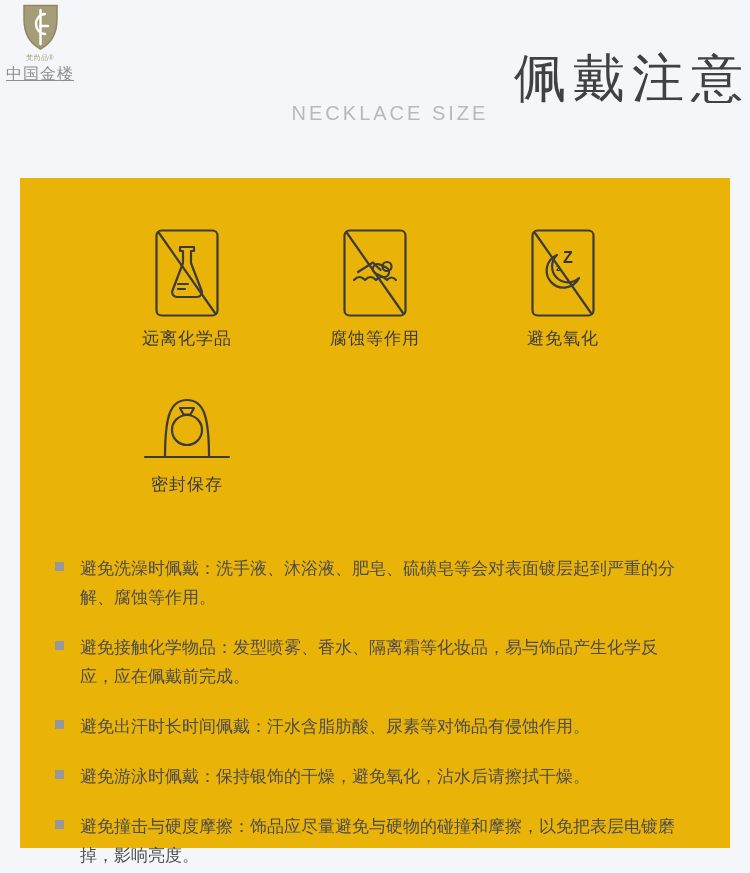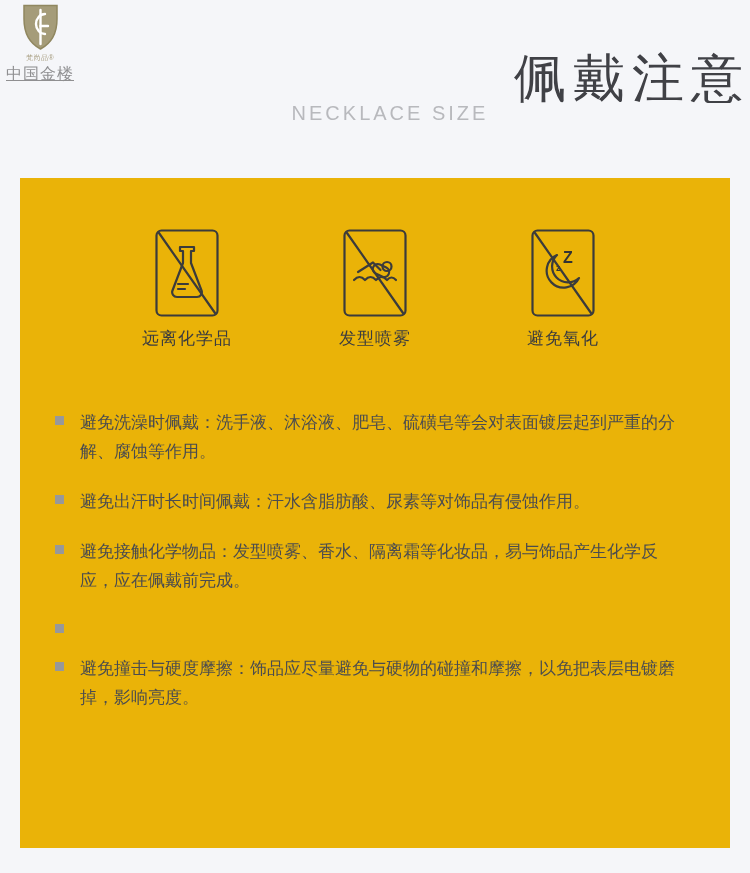--- a/index.html
+++ b/index.html
@@ -104,55 +104,67 @@
       <div class="icon-box">
         <svg class="ic" width="66" height="90" viewBox="0 0 66 90">
           <rect x="2.5" y="2.5" width="61" height="85" rx="5"></rect>
           <circle cx="45" cy="38.5" r="4.5"></circle>
           <path d="M16 44 L31 34.5 L38.5 42"></path>
           <rect x="30.5" y="37.5" width="17" height="10" rx="5" transform="rotate(25 39 42.5)"></rect>
           <path d="M12 52 q5.5 -6 11 0 q5.5 -6 11 0 q5.5 -6 11 0 q4.5 -5 9 0"></path>
           <path d="M5 5 L61 85"></path>
         </svg>
       </div>
-      <div class="icon-label">发型喷雾</div>
+      <div class="icon-label">腐蚀等作用</div>
     </div>
 
     <div class="icon-cell">
       <div class="icon-box">
         <svg class="ic" width="66" height="90" viewBox="0 0 66 90">
           <rect x="2.5" y="2.5" width="61" height="85" rx="5"></rect>
           <path d="M27 27 A17 17 0 1 0 49 50 A14.5 14.5 0 0 1 27 27 Z"></path>
           <text x="33" y="35" font-size="16" font-weight="bold">Z</text>
           <text x="26" y="43" font-size="9" font-weight="bold">z</text>
           <path d="M5 5 L61 85"></path>
         </svg>
       </div>
       <div class="icon-label">避免氧化</div>
     </div>
 
+    <div class="icon-cell">
+      <div class="icon-box">
+        <svg class="ic" width="90" height="90" viewBox="0 0 90 90">
+          <path d="M3 83 H87"></path>
+          <path d="M23 83 C23 43 28 26 45 26 C62 26 67 43 67 83"></path>
+          <circle cx="45" cy="56" r="15"></circle>
+          <path d="M38 34 H52 L48.5 40.5 H41.5 Z"></path>
+        </svg>
+      </div>
+      <div class="icon-label">密封保存</div>
+    </div>
 
 
   </div>
 
   <div class="precautions">
     <div class="precaution-item">
       <span class="bullet-square"></span>
       <span class="precaution-text">避免洗澡时佩戴：洗手液、沐浴液、肥皂、硫磺皂等会对表面镀层起到严重的分解、腐蚀等作用。</span>
     </div>
     <div class="precaution-item">
       <span class="bullet-square"></span>
+      <span class="precaution-text">避免接触化学物品：发型喷雾、香水、隔离霜等化妆品，易与饰品产生化学反应，应在佩戴前完成。</span>
+    </div>
+    <div class="precaution-item">
+      <span class="bullet-square"></span>
       <span class="precaution-text">避免出汗时长时间佩戴：汗水含脂肪酸、尿素等对饰品有侵蚀作用。</span>
     </div>
     <div class="precaution-item">
       <span class="bullet-square"></span>
-      <span class="precaution-text">避免接触化学物品：发型喷雾、香水、隔离霜等化妆品，易与饰品产生化学反应，应在佩戴前完成。</span>
-    </div>
-    <div class="precaution-item">
-      <span class="bullet-square"></span>
+      <span class="precaution-text">避免游泳时佩戴：保持银饰的干燥，避免氧化，沾水后请擦拭干燥。</span>
     </div>
     <div class="precaution-item">
       <span class="bullet-square"></span>
       <span class="precaution-text">避免撞击与硬度摩擦：饰品应尽量避免与硬物的碰撞和摩擦，以免把表层电镀磨掉，影响亮度。</span>
     </div>
   </div>
 
 </div>
 
 </body></html>

